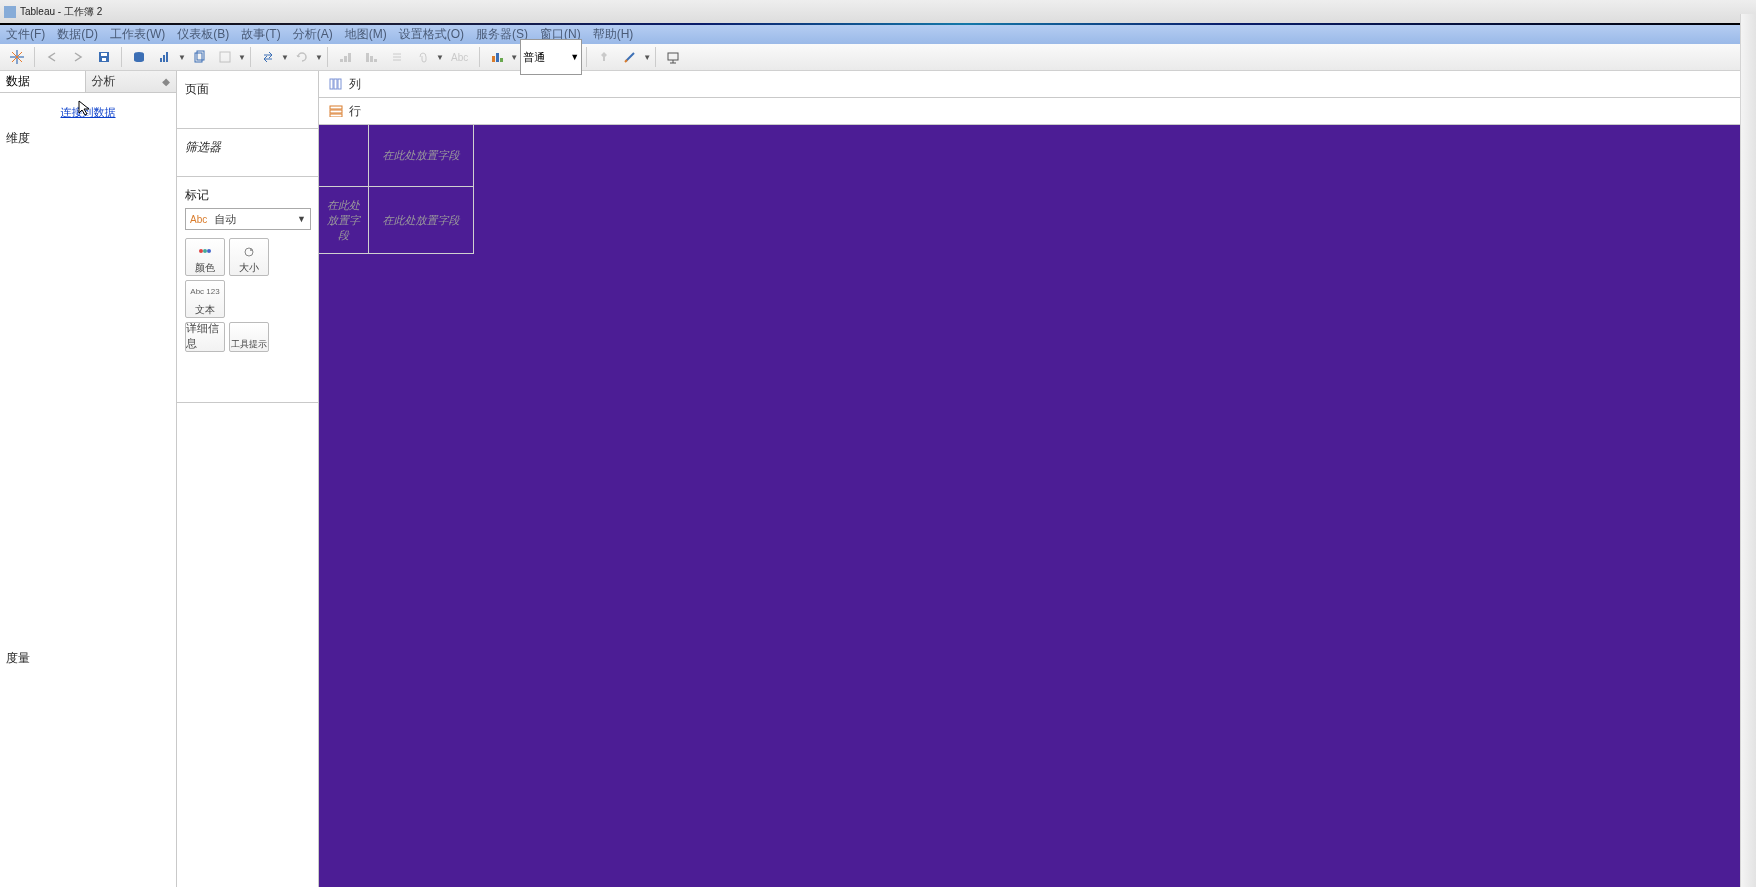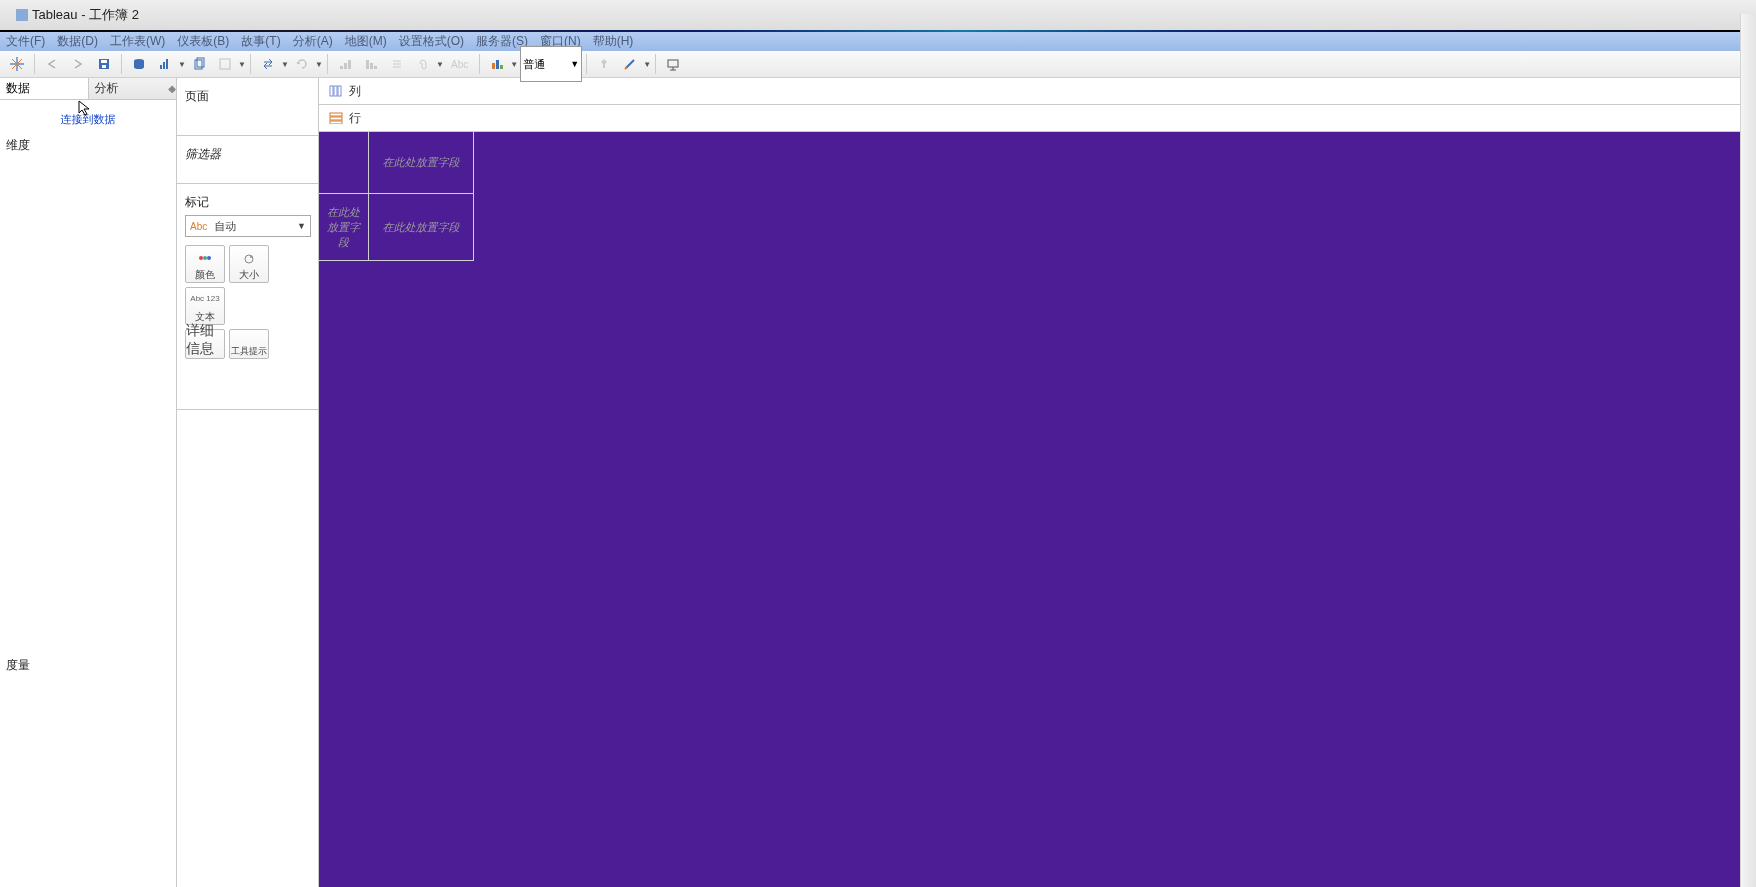--- a/index.html
+++ b/index.html
@@ -1,18 +1,18 @@
 <!DOCTYPE html>
 <html><head>
 <meta charset="utf-8">
 <style>
 * { box-sizing: border-box; margin: 0; padding: 0; }
 body { font-family: "Microsoft YaHei", Arial, sans-serif; font-size: 11px; background: #fff; overflow: hidden; }
 
-.titlebar { height: 30px; background: linear-gradient(#eee,#ddd); display: flex; align-items: center; padding-left: 16px; font-size: 13px; color: #222; }
+.titlebar { height: 23px; background: linear-gradient(#eee,#ddd); display: flex; align-items: center; padding-left: 4px; font-size: 10px; color: #222; }
 .titlebar .app-icon { width: 12px; height: 12px; background: #87acd8; margin-right: 4px; display:inline-block; }
 
 .taskbar-decor { height: 2px; background: linear-gradient(90deg,#000 0%,#1b1b30 20%,#0a1c6a 40%,#1478a8 55%,#0a1c6a 70%,#000 100%); }
 
 .menubar { height: 19px; background: linear-gradient(#b5cdf2,#9ab9e8); display: flex; align-items: center; color: #4a5b77; font-size: 12px; }
 .menubar .menu-item { padding: 0 6px; cursor: default; }
 
 .toolbar { height: 27px; background: linear-gradient(#fafafa,#eaeaea); border-bottom: 1px solid #d0d0d0; display:flex; align-items:center; padding-left:4px; }
 .toolbar .tb-btn { width:22px; height:22px; margin:0 2px; display:flex; align-items:center; justify-content:center; border:1px solid transparent; border-radius:2px; color:#555; }
 .toolbar .tb-btn.disabled { opacity:0.45; }
@@ -20,23 +20,23 @@
 .toolbar .tb-dropdown-arrow { width:8px; font-size:8px; color:#555; }
 .toolbar .combo { height:36px; width:62px; border:1px solid #999; background:#fff; font-size:11px; padding:12px 2px; margin-left:2px; display:flex; align-items:center; justify-content:space-between; }
 .toolbar .combo .arrow { font-size:9px; }
 
 .main { display:flex; height:calc(887px - 14px - 2px - 19px - 27px); }
 
 .left-pane { width:177px; border-right:1px solid #c9c9c9; display:flex; flex-direction:column; }
 .tabs { height:22px; display:flex; border-bottom:1px solid #c9c9c9; font-size:12px; }
 .tab { flex:1; display:flex; align-items:center; padding-left:6px; }
 .tab.active { background:#fff; border-right:1px solid #c9c9c9; }
-.tab.inactive { background: linear-gradient(#f2f2f2,#e6e6e6); color:#333; display:flex; justify-content:space-between; }
+.tab.inactive { background: linear-gradient(#f2f2f2,#e6e6e6); color:#333; display:flex; justify-content:space-between; padding-right:6px; }
 .tab .tab-plus { font-size:10px; color:#888; }
-.connect-link { color:#0a3fcb; text-align:center; padding:12px 0 6px; font-size:11px; cursor:pointer; }
+.connect-link { color:#0a3fcb; text-decoration:underline; text-align:center; padding:12px 0 6px; font-size:11px; cursor:pointer; }
 .side-section-header { padding:4px 6px; font-size:12px; color:#222; border-bottom:0; }
 .side-area { flex:1; }
 
 .middle-pane { width:142px; border-right:1px solid #c9c9c9; background:#fff; display:flex; flex-direction:column; padding:0; }
 .card { border-bottom:1px solid #c9c9c9; padding:10px 8px; }
 .card-title { font-size:12px; color:#222; margin-bottom:4px; }
 .card-pages { height:58px; }
 .card-filters { height:48px;font-style:italic; }
 .card-marks { }
 .marks-select { border:1px solid #aaa; height:22px; width:126px; display:flex; align-items:center; padding:0 4px; font-size:11px; color:#444; justify-content:space-between; background:#fff; }
@@ -289,21 +289,21 @@
               </svg>
           </span>
           <span>大小</span>
         </div>
         <div class="mark-btn">
           <span class="mi" style="font-size:8px;line-height:8px;color:#666;text-align:center;">Abc 123</span>
           <span>文本</span>
         </div>
       </div>
       <div class="marks-row2">
-        <div class="mark-btn" style="font-size:14px;">
+        <div class="mark-btn" style="font-size:11px;">
           <span>详细信息</span>
         </div>
         <div class="mark-btn" style="font-size:9px;">
           <span>工具提示</span>
         </div>
       </div>
     </div>
   </div>
 
   <div class="right-pane">

